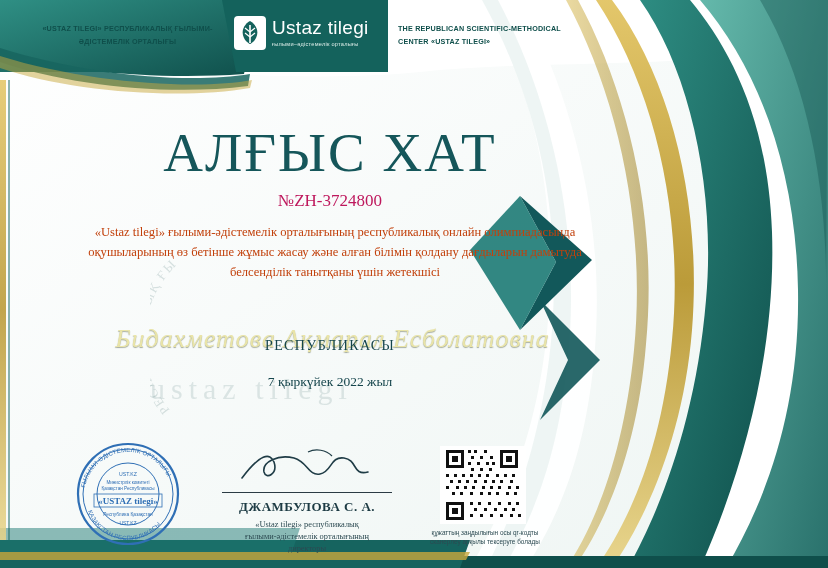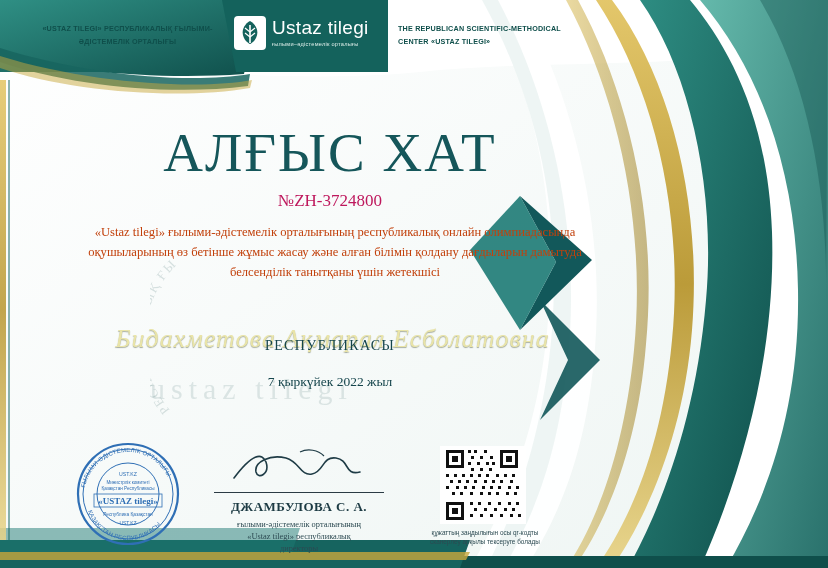--- a/index.html
+++ b/index.html
@@ -195,21 +195,21 @@
   .stamp {
     position: absolute;
     left: 72px;
     top: 438px;
     width: 112px;
     height: 112px;
     z-index: 6;
   }
   .sign-block {
     position: absolute;
-    left: 204px;
+    left: 212px;
     top: 446px;
     width: 190px;
     text-align: center;
     z-index: 6;
   }
   .sign-scribble {
     width: 190px;
     height: 42px;
   }
   .sign-line {
@@ -383,22 +383,22 @@
   </svg>
 
   <div class="sign-block">
     <svg class="sign-scribble" viewBox="0 0 190 42">
       <path d="M30 32 C48 8 58 6 62 16 C66 28 54 34 52 26 C50 16 66 8 82 12 C96 16 96 30 108 28 C120 26 118 10 132 12 C146 14 140 30 156 26" fill="none" stroke="#1f3c46" stroke-width="1.6" stroke-linecap="round"></path>
       <path d="M96 6 C104 2 114 4 120 10" fill="none" stroke="#1f3c46" stroke-width="1.2"></path>
     </svg>
     <div class="sign-line"></div>
     <div class="sign-name">ДЖАМБУЛОВА С. А.</div>
     <div class="sign-role">
+      <div>«Ustaz tilegi» республикалық</div>
       <div>ғылыми-әдістемелік орталығының</div>
-      <div>«Ustaz tilegi» республикалық</div>
       <div>директоры</div>
     </div>
   </div>
 
   <svg class="qr-box" viewBox="0 0 86 78">
     <rect x="0" y="0" width="86" height="78" fill="#ffffff"></rect>
     <g fill="#111111">
       <rect x="6" y="4" width="18" height="18"></rect>
         <rect x="9" y="7" width="12" height="12" fill="#fff"></rect>
         <rect x="12" y="10" width="6" height="6"></rect>

